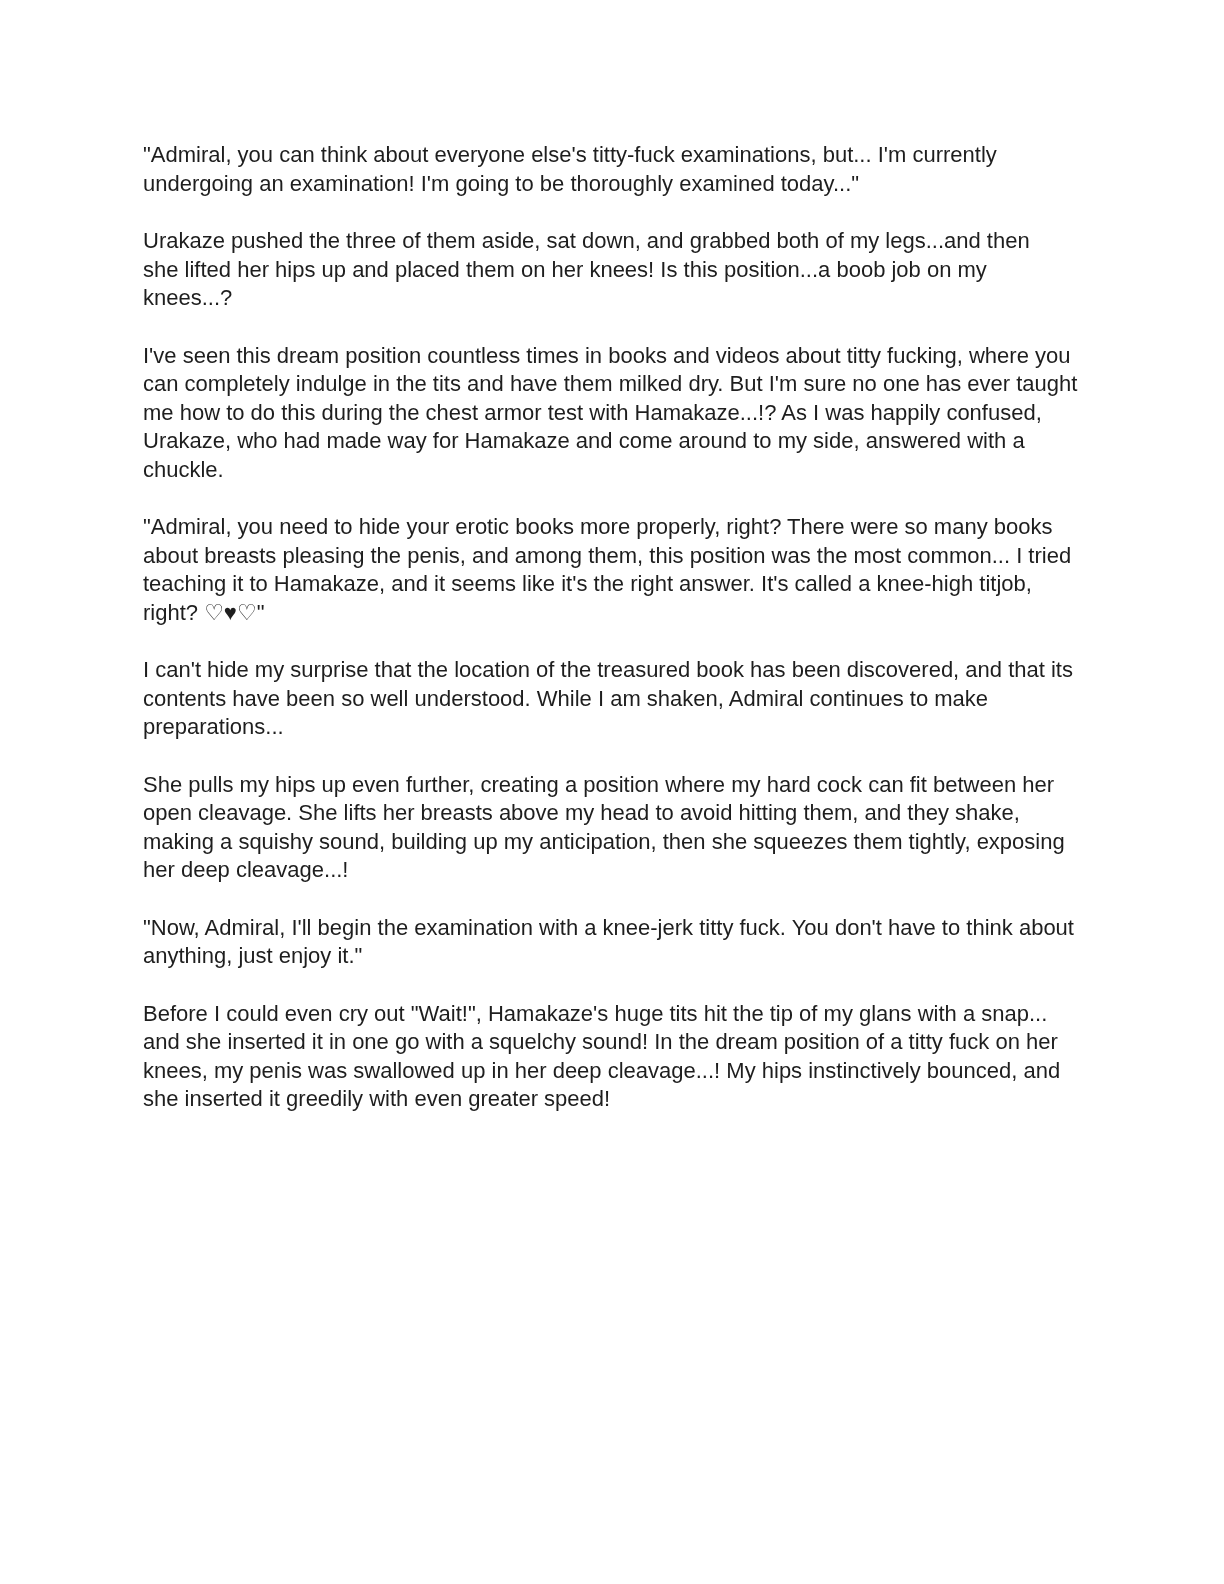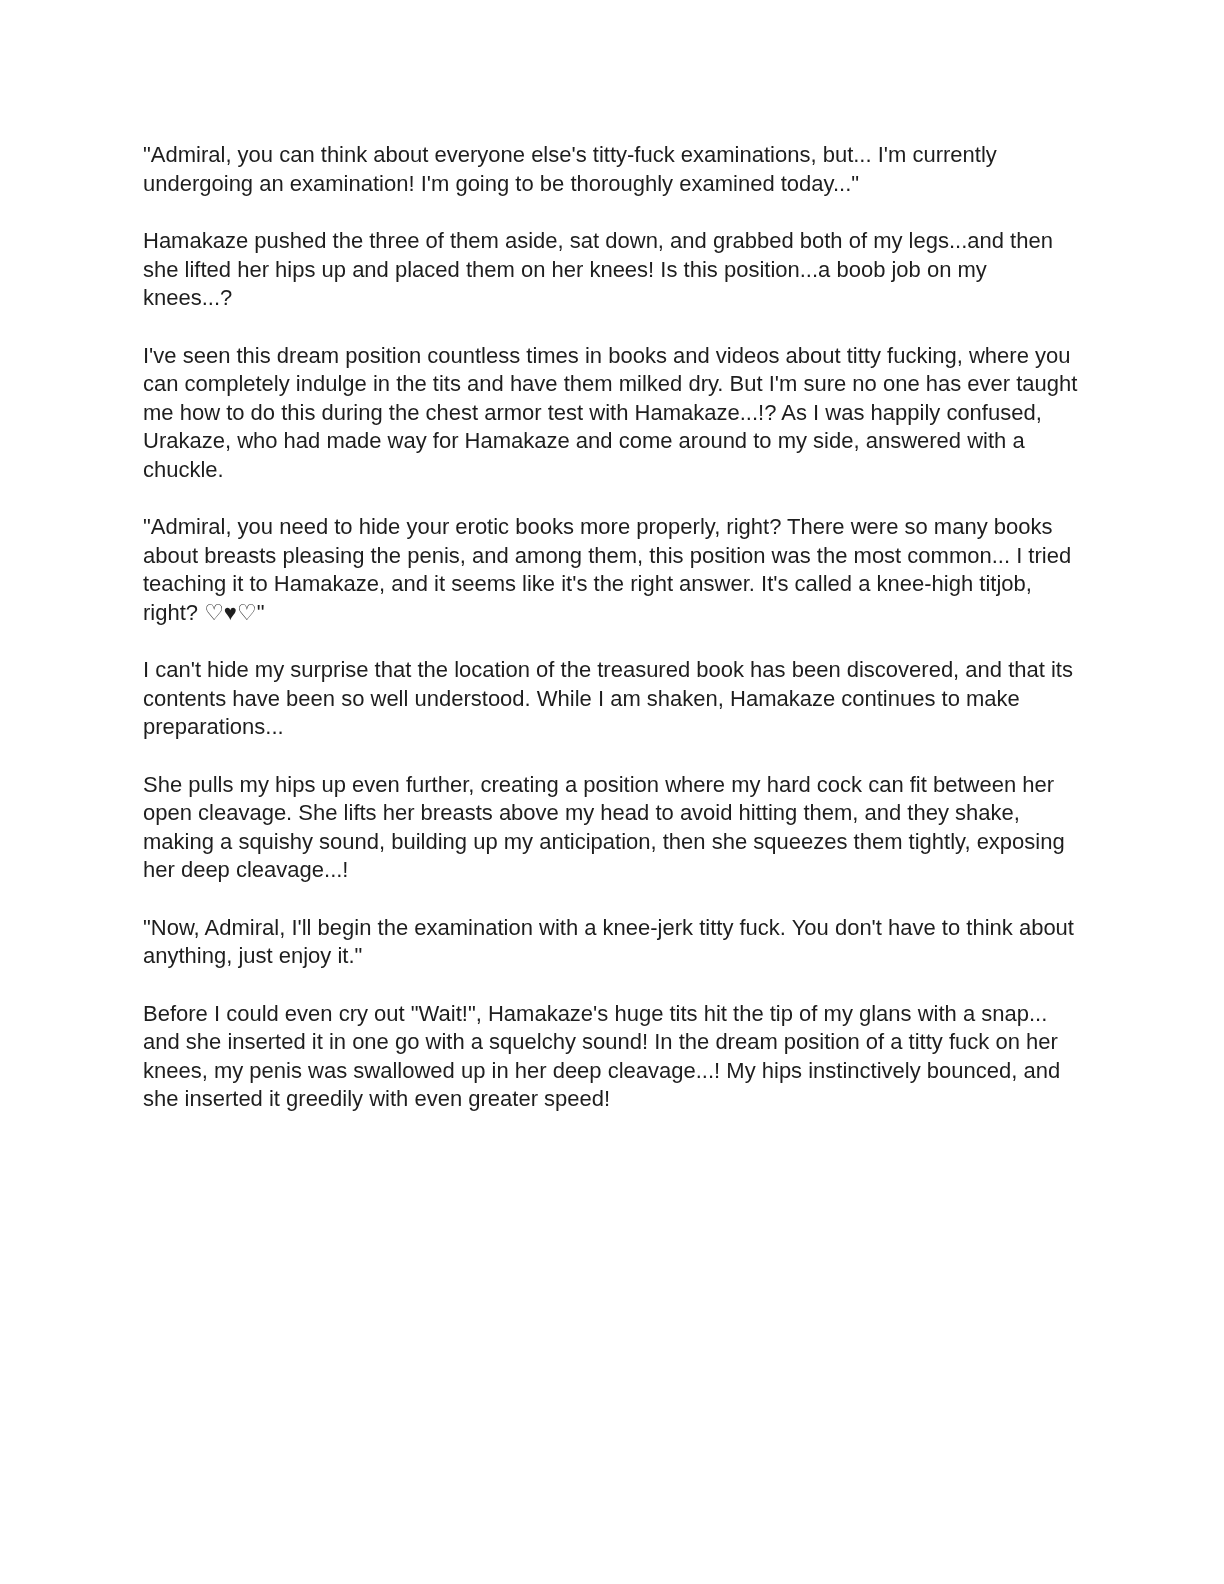--- a/index.html
+++ b/index.html
@@ -30,34 +30,34 @@
     letter-spacing: 0;
   }
 </style>
 </head>
 <body>
 
 <div class="page">
   <div class="content">
     <p>"Admiral, you can think about everyone else's titty-fuck examinations, but... I'm currently
 undergoing an examination! I'm going to be thoroughly examined today..."</p>
-    <p>Hamakaze pushed the three of them aside, sat down, and grabbed both of my legs...and then
+    <p>Urakaze pushed the three of them aside, sat down, and grabbed both of my legs...and then
 she lifted her hips up and placed them on her knees! Is this position...a boob job on my
 knees...?</p>
     <p>I've seen this dream position countless times in books and videos about titty fucking, where you
 can completely indulge in the tits and have them milked dry. But I'm sure no one has ever taught
 me how to do this during the chest armor test with Hamakaze...!? As I was happily confused,
 Urakaze, who had made way for Hamakaze and come around to my side, answered with a
 chuckle.</p>
     <p>"Admiral, you need to hide your erotic books more properly, right? There were so many books
 about breasts pleasing the penis, and among them, this position was the most common... I tried
 teaching it to Hamakaze, and it seems like it's the right answer. It's called a knee-high titjob,
 right? ♡♥♡"</p>
     <p>I can't hide my surprise that the location of the treasured book has been discovered, and that its
-contents have been so well understood. While I am shaken, Hamakaze continues to make
+contents have been so well understood. While I am shaken, Admiral continues to make
 preparations...</p>
     <p>She pulls my hips up even further, creating a position where my hard cock can fit between her
 open cleavage. She lifts her breasts above my head to avoid hitting them, and they shake,
 making a squishy sound, building up my anticipation, then she squeezes them tightly, exposing
 her deep cleavage...!</p>
     <p>"Now, Admiral, I'll begin the examination with a knee-jerk titty fuck. You don't have to think about
 anything, just enjoy it."</p>
     <p>Before I could even cry out "Wait!", Hamakaze's huge tits hit the tip of my glans with a snap...
 and she inserted it in one go with a squelchy sound! In the dream position of a titty fuck on her
 knees, my penis was swallowed up in her deep cleavage...! My hips instinctively bounced, and

